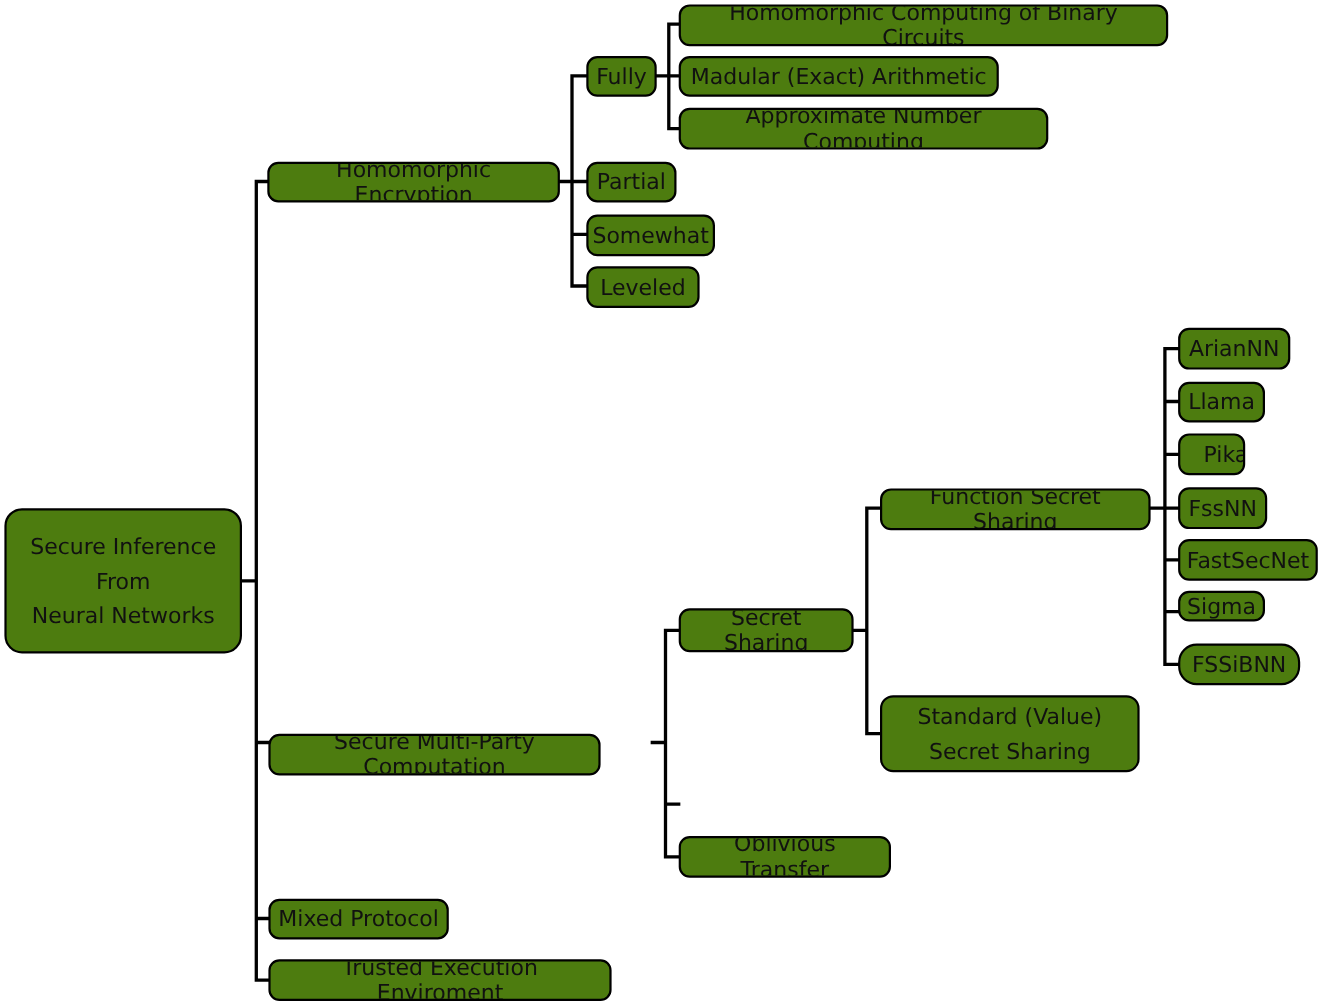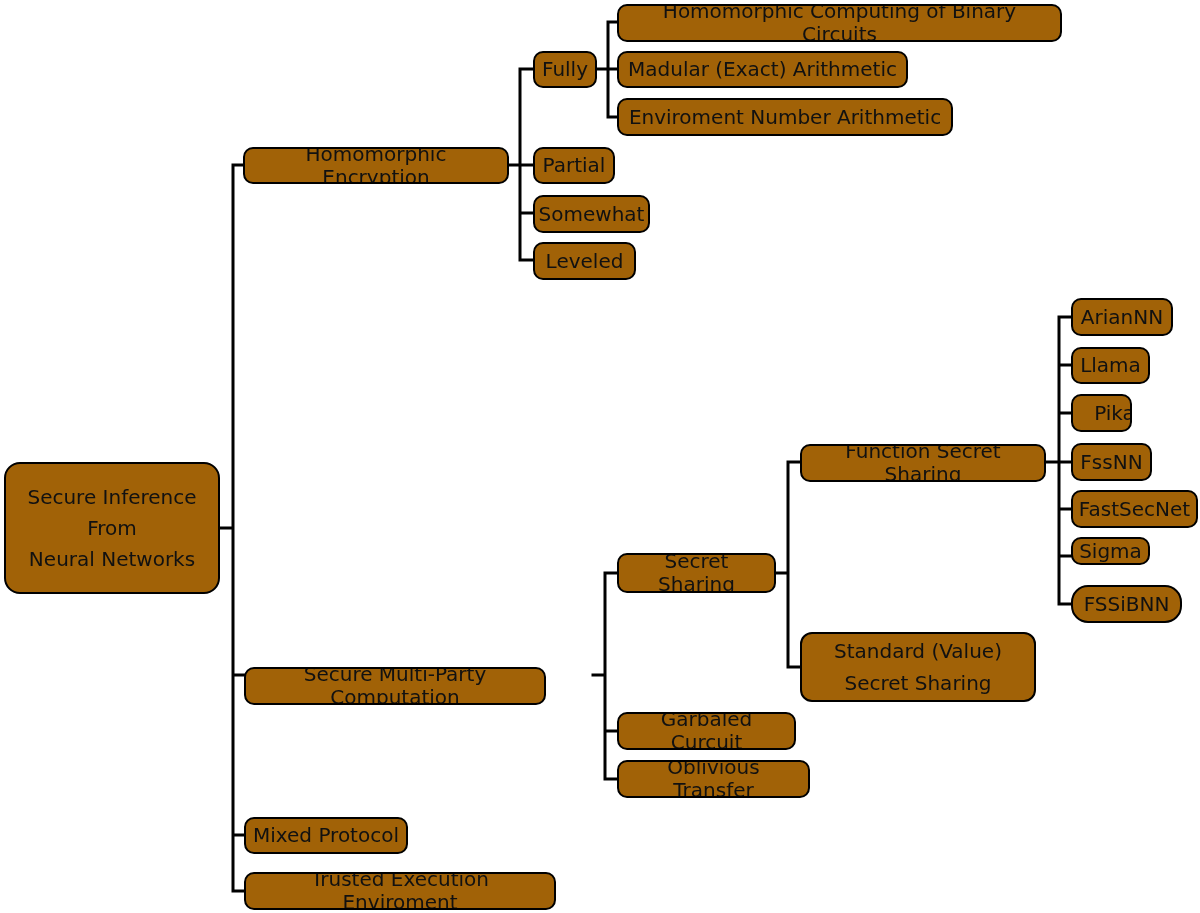--- a/index.html
+++ b/index.html
@@ -19,21 +19,21 @@
   #connector-layer {
     position: absolute;
     left: 0;
     top: 0;
     width: 1200px;
     height: 913px;
   }
   .node {
     position: absolute;
     box-sizing: border-box;
-    background: #a16207;
+    background: #4d7c0f;
     border: 2.2px solid #000000;
     border-radius: 10px;
     display: flex;
     align-items: center;
     justify-content: center;
     text-align: center;
     font-size: 20px;
     line-height: 1.15;
     white-space: pre-line;
     padding: 0 6px;
@@ -68,21 +68,21 @@
 Neural Networks</div>
 
   <div class="node" style="left:243px; top:147px; width:266px; height:37px;">Homomorphic Encryption</div>
 
   <div class="node" style="left:533px; top:51px; width:64px; height:37px;">Fully</div>
 
   <div class="node" style="left:617px; top:4px; width:445px; height:38px;">Homomorphic Computing of Binary Circuits</div>
 
   <div class="node" style="left:617px; top:51px; width:291px; height:37px;">Madular (Exact) Arithmetic</div>
 
-  <div class="node" style="left:617px; top:98px; width:336px; height:38px;">Enviroment Number Arithmetic</div>
+  <div class="node" style="left:617px; top:98px; width:336px; height:38px;">Approximate Number Computing</div>
 
   <div class="node" style="left:533px; top:147px; width:82px; height:37px;">Partial</div>
 
   <div class="node" style="left:533px; top:195px; width:117px; height:38px;">Somewhat</div>
 
   <div class="node" style="left:533px; top:242px; width:103px; height:38px;">Leveled</div>
 
   <div class="node" style="left:244px; top:667px; width:302px; height:38px;">Secure Multi-Party Computation</div>
 
   <div class="node" style="left:617px; top:553px; width:159px; height:40px;">Secret Sharing</div>
@@ -99,21 +99,20 @@
 
   <div class="node" style="left:1071px; top:490px; width:127px; height:38px;">FastSecNet</div>
 
   <div class="node" style="left:1071px; top:537px; width:79px; height:28px;">Sigma</div>
 
   <div class="node" style="left:1071px; top:585px; width:111px; height:38px;border-radius:17px;">FSSiBNN</div>
 
   <div class="node two-line" style="left:800px; top:632px; width:236px; height:70px;">Standard (Value)
 Secret Sharing</div>
 
-  <div class="node" style="left:617px; top:712px; width:179px; height:38px;">Garbaled Curcuit</div>
 
   <div class="node" style="left:617px; top:760px; width:193px; height:38px;">Oblivious Transfer</div>
 
   <div class="node" style="left:244px; top:817px; width:164px; height:37px;">Mixed Protocol</div>
 
   <div class="node" style="left:244px; top:872px; width:312px; height:38px;">Trusted Execution Enviroment</div>
 
 </div>
 
 </body></html>

